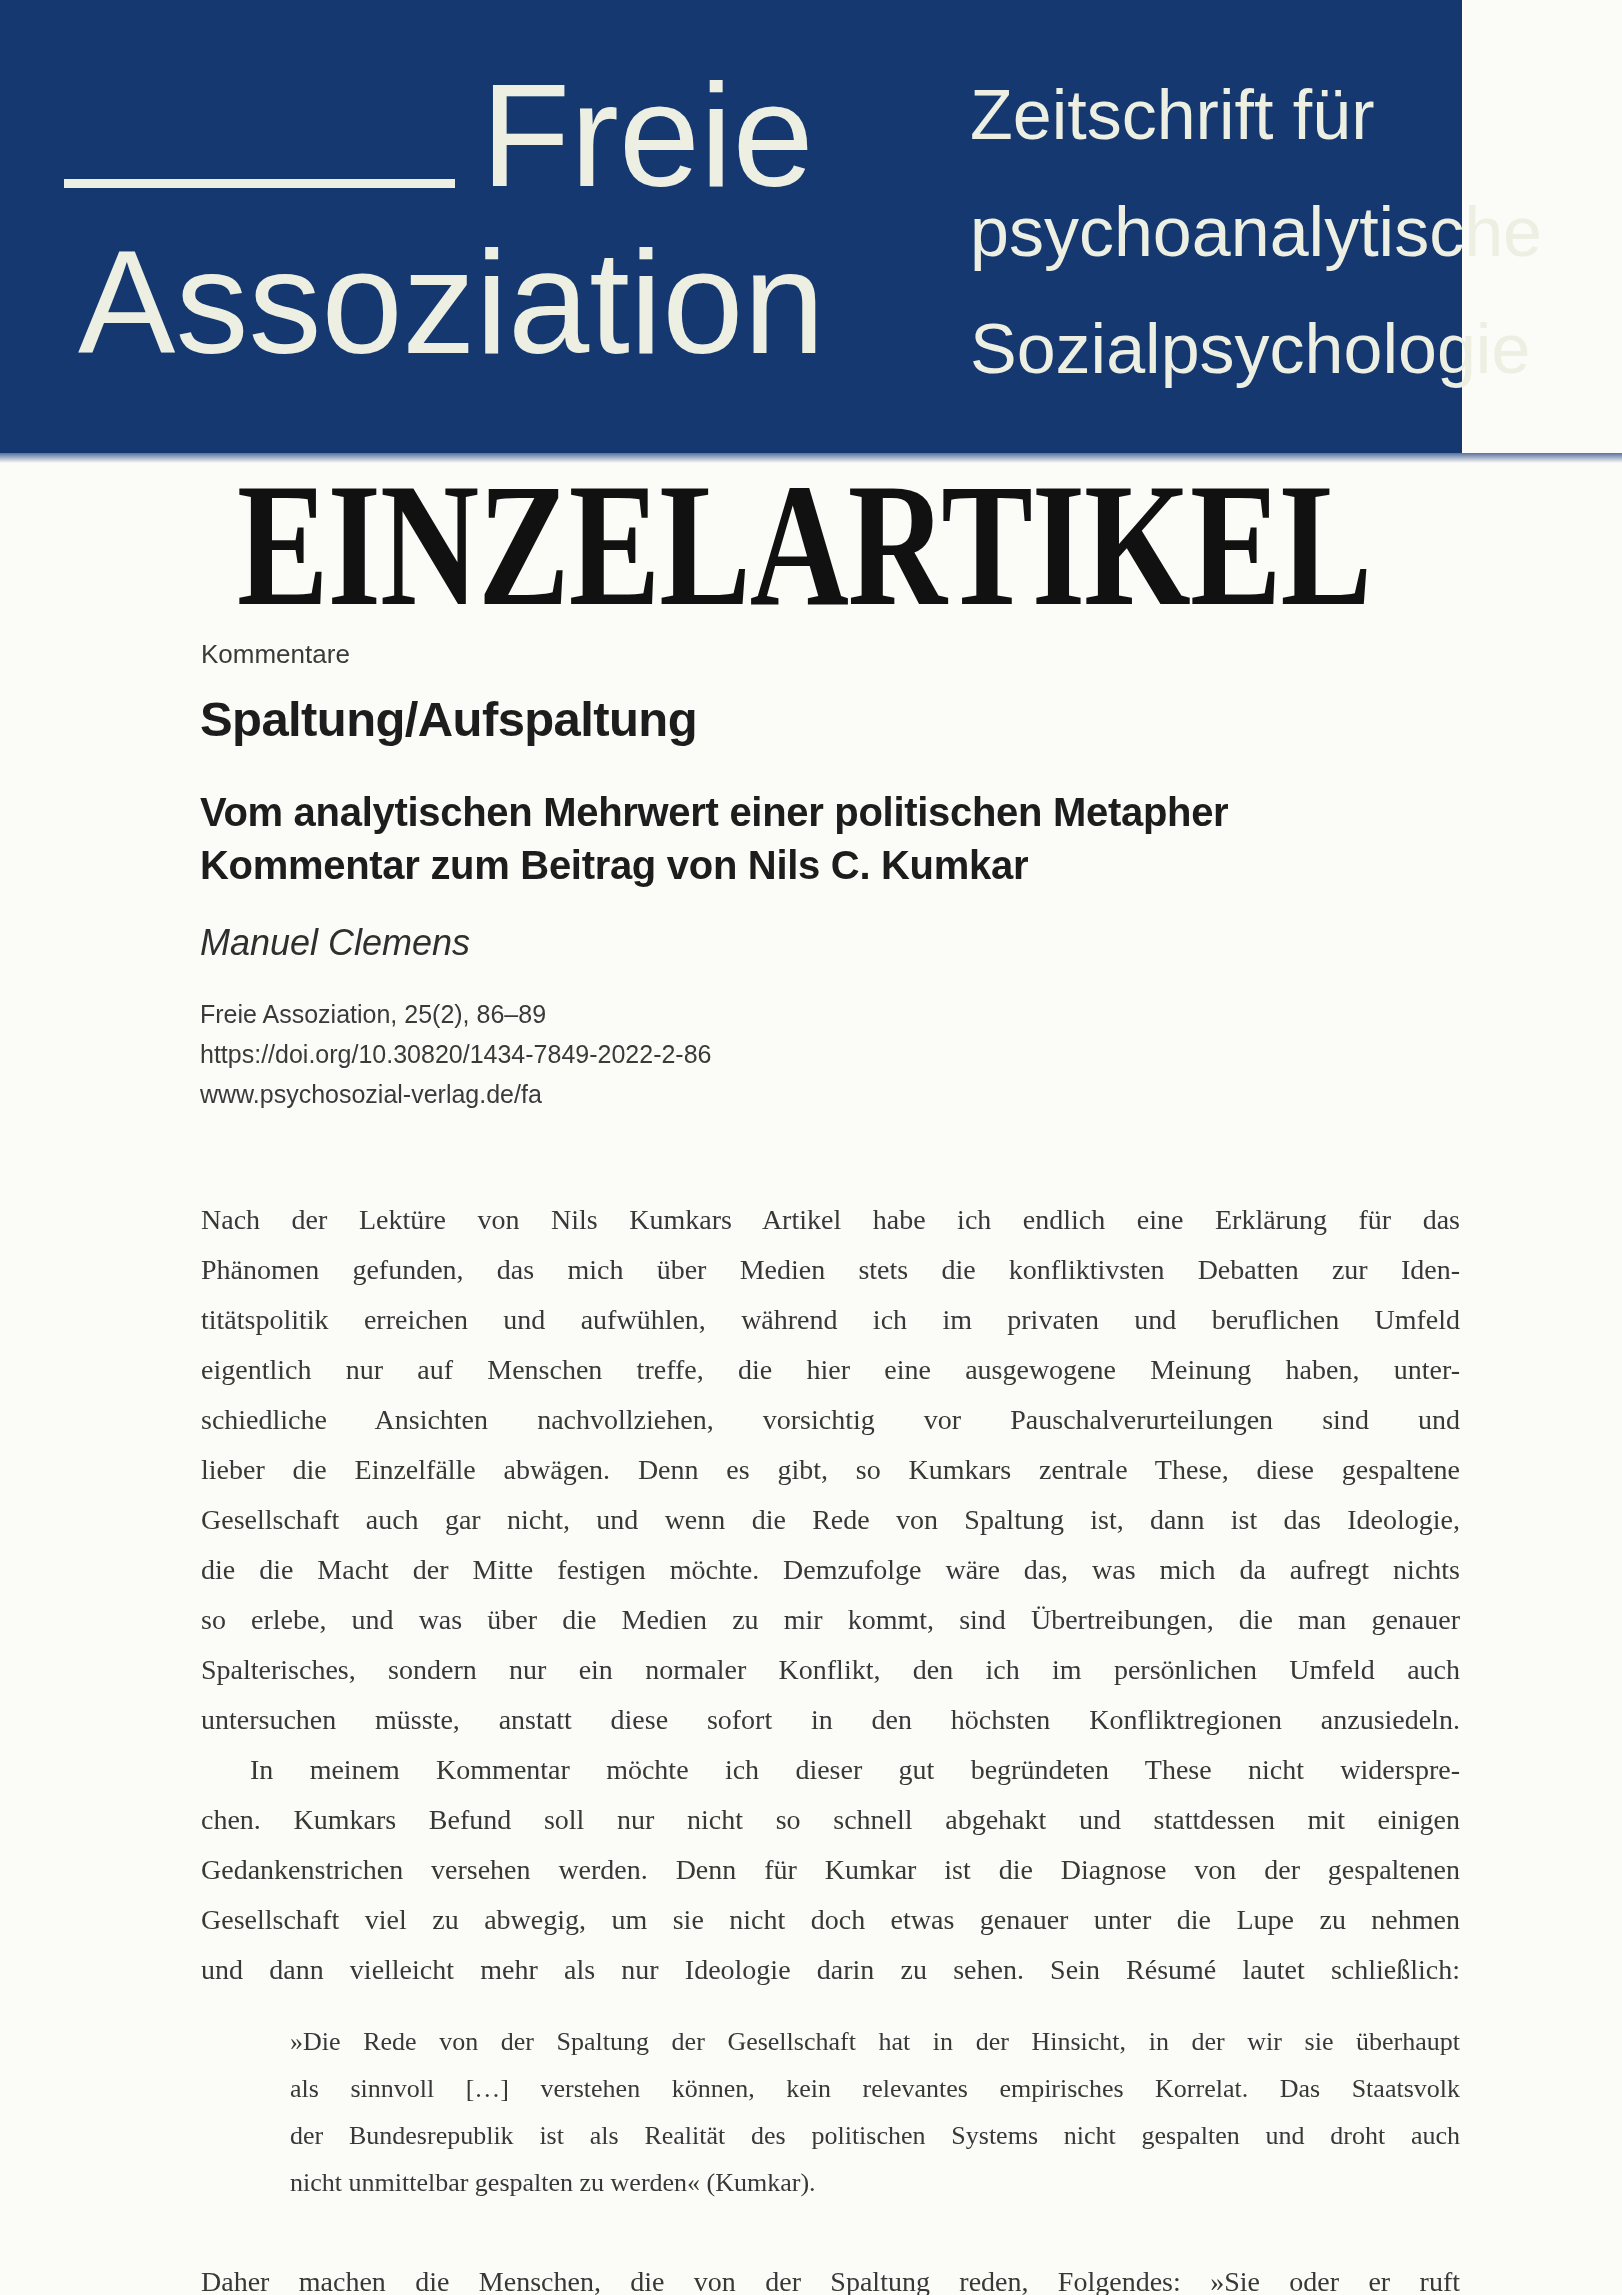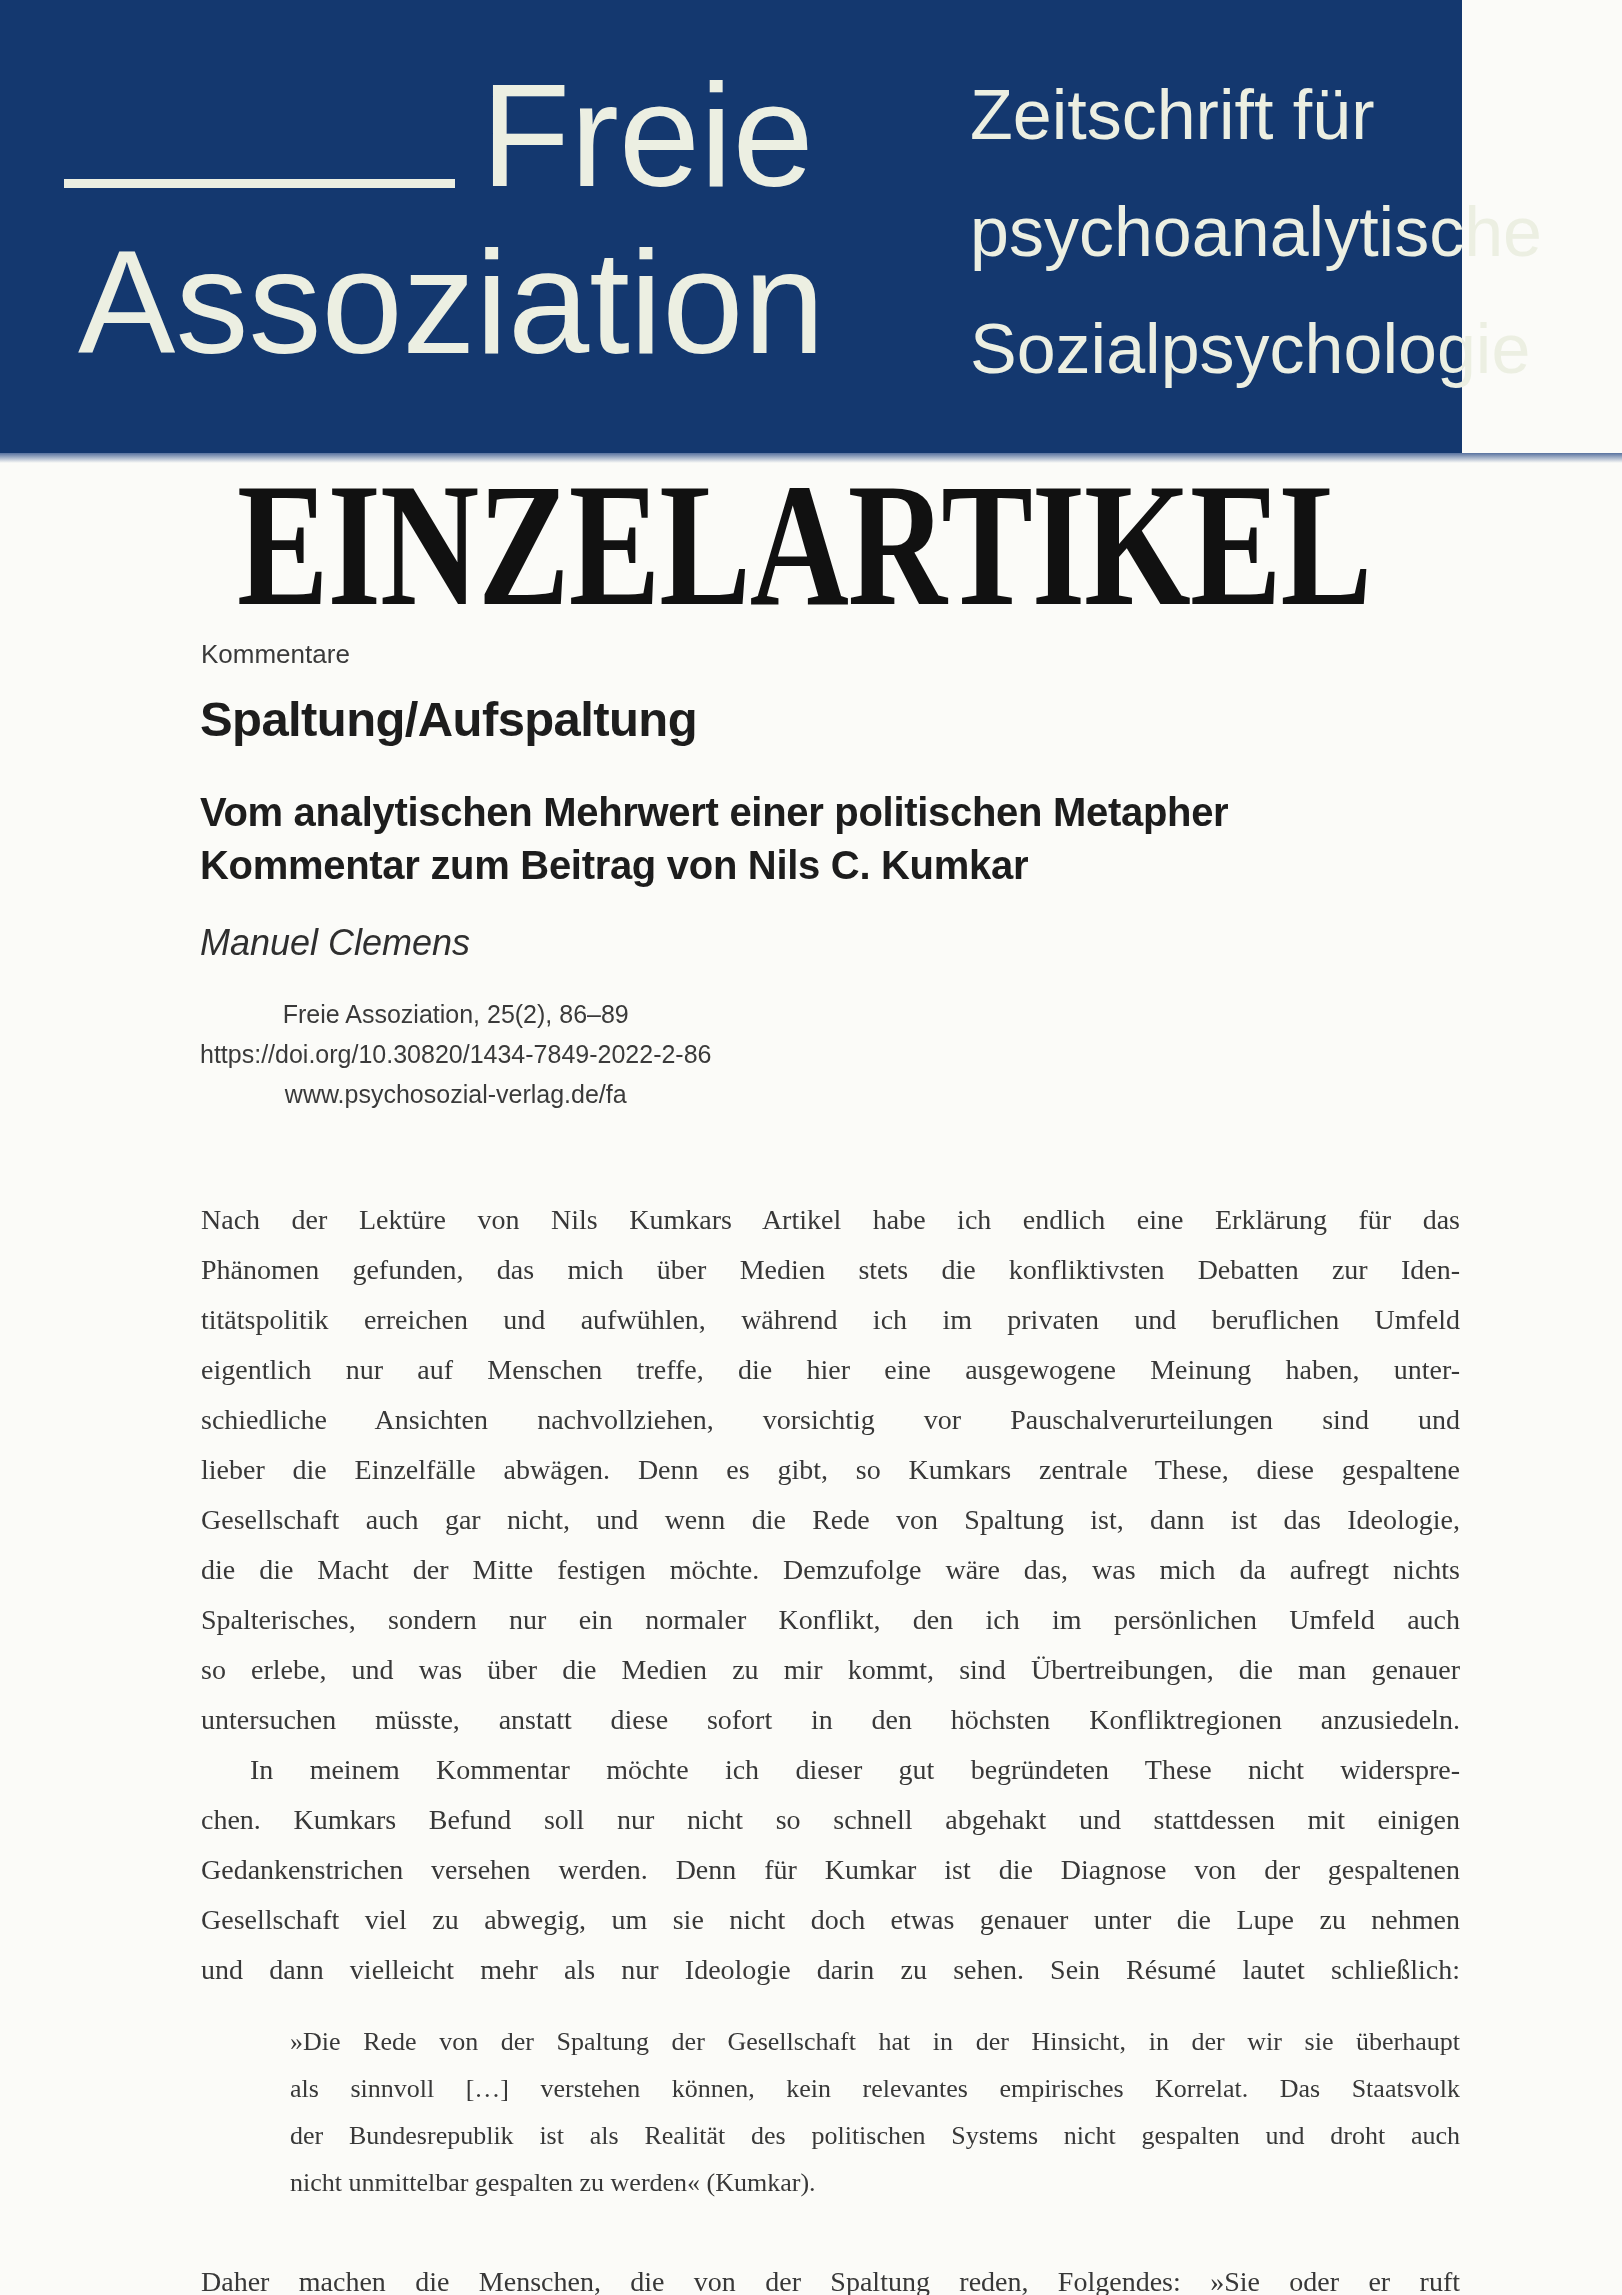--- a/index.html
+++ b/index.html
@@ -81,21 +81,20 @@
   .subtitle .tline{white-space:nowrap;}
   .author{
     position:absolute;left:200px;top:921px;
     font:italic 400 36px/1.2 "Liberation Sans",sans-serif;
     color:#2f2f2f;
   }
   .citation{
     position:absolute;left:200px;top:994px;
     font:400 25px/40px "Liberation Sans",sans-serif;
     color:var(--meta-fg);
-    text-align:center;
   }
 
   
   .bodytext{
     position:absolute;left:201px;top:1195px;width:1259px;
     font:400 28px/50px "Liberation Serif",serif;
     color:var(--body-fg);
   }
   .para{margin:0;padding:0;}
   .justify-all .tline{text-align:justify;text-align-last:justify;}
@@ -153,22 +152,22 @@
     <div class="bodytext">
       <div class="para justify-all">
           <div class="tline">Nach der Lektüre von Nils Kumkars Artikel habe ich endlich eine Erklärung für das</div>
           <div class="tline">Phänomen gefunden, das mich über Medien stets die konfliktivsten Debatten zur Iden-</div>
           <div class="tline">titätspolitik erreichen und aufwühlen, während ich im privaten und beruflichen Umfeld</div>
           <div class="tline">eigentlich nur auf Menschen treffe, die hier eine ausgewogene Meinung haben, unter-</div>
           <div class="tline">schiedliche Ansichten nachvollziehen, vorsichtig vor Pauschalverurteilungen sind und</div>
           <div class="tline">lieber die Einzelfälle abwägen. Denn es gibt, so Kumkars zentrale These, diese gespaltene</div>
           <div class="tline">Gesellschaft auch gar nicht, und wenn die Rede von Spaltung ist, dann ist das Ideologie,</div>
           <div class="tline">die die Macht der Mitte festigen möchte. Demzufolge wäre das, was mich da aufregt nichts</div>
+          <div class="tline">so erlebe, und was über die Medien zu mir kommt, sind Übertreibungen, die man genauer</div>
           <div class="tline">Spalterisches, sondern nur ein normaler Konflikt, den ich im persönlichen Umfeld auch</div>
-          <div class="tline">so erlebe, und was über die Medien zu mir kommt, sind Übertreibungen, die man genauer</div>
           <div class="tline">untersuchen müsste, anstatt diese sofort in den höchsten Konfliktregionen anzusiedeln.</div>
         </div>
       <div class="para justify-all indent-first">
           <div class="tline">In meinem Kommentar möchte ich dieser gut begründeten These nicht widerspre-</div>
           <div class="tline">chen. Kumkars Befund soll nur nicht so schnell abgehakt und stattdessen mit einigen</div>
           <div class="tline">Gedankenstrichen versehen werden. Denn für Kumkar ist die Diagnose von der gespaltenen</div>
           <div class="tline">Gesellschaft viel zu abwegig, um sie nicht doch etwas genauer unter die Lupe zu nehmen</div>
           <div class="tline">und dann vielleicht mehr als nur Ideologie darin zu sehen. Sein Résumé lautet schließlich:</div>
         </div>
     </div>

